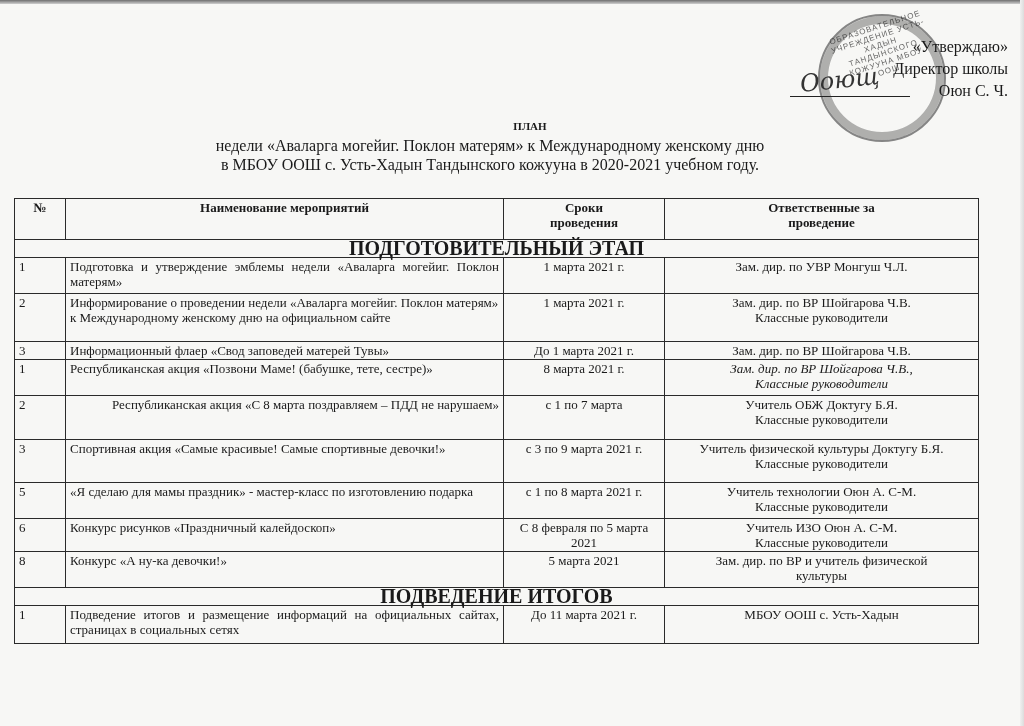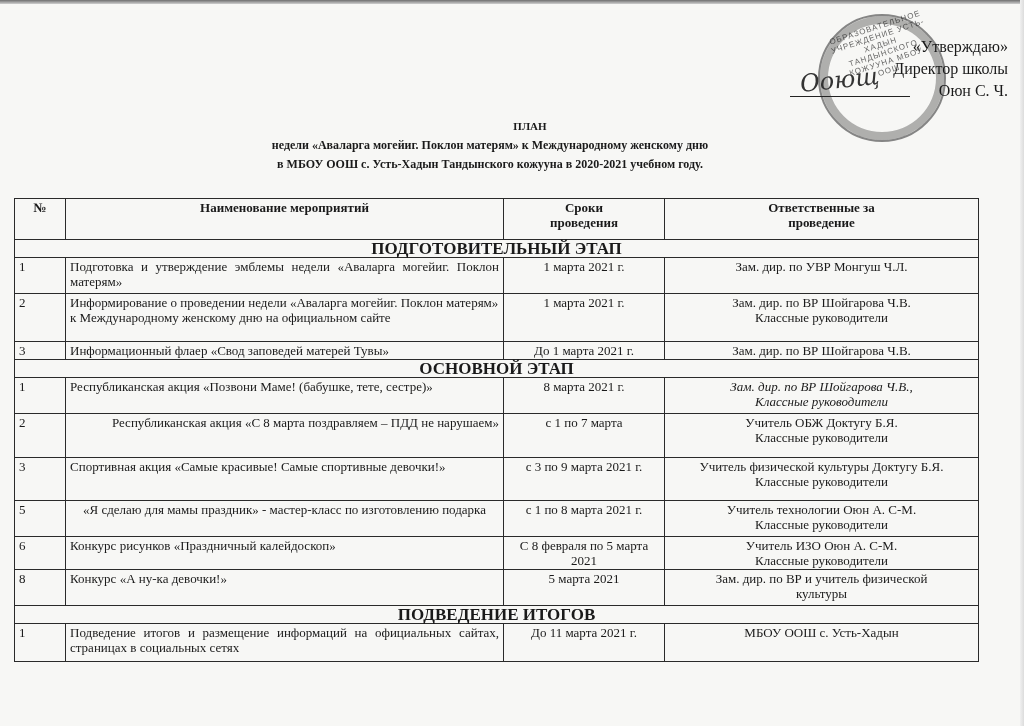--- a/index.html
+++ b/index.html
@@ -41,35 +41,35 @@
   .signature {
     position: absolute; left: 800px; top: 66px;
     font-family: "DejaVu Serif", serif; font-style: italic; font-size: 24px;
     color: #333; transform: rotate(-6deg);
   }
   
   .title-block {
     position: absolute; left: 150px; top: 116px; width: 680px; text-align: center;
   }
   .title-main { font-size: 11px; font-weight: bold; line-height: 20px; margin-left: 80px; }
-  .title-sub { font-size: 12px; line-height: 19px; font-weight: bold; }
+  .title-sub { font-size: 16px; line-height: 19px; }
   
   table.plan {
     position: absolute; left: 14px; top: 198px; width: 964px;
     border-collapse: collapse; table-layout: fixed;
     font-size: 13px; line-height: 15px;
   }
   table.plan td, table.plan th {
     border: 1.3px solid #2a2a2a; vertical-align: top; padding: 1px 4px;
   }
   table.plan th { font-weight: bold; text-align: center; height: 38px; }
   th.num-h { text-align: left; }
   td.num { text-align: left; padding-left: 14px; }
   td.date, td.resp { text-align: center; }
-  td.stage { font-weight: bold; text-align: center; font-size: 17px; padding: 0; height: 15px; }
+  td.stage { font-weight: bold; text-align: center; font-size: 20px; padding: 0; height: 15px; }
   td.name.justify { text-align: justify; text-align-last: left; }
 </style>
 </head>
 <body>
 
 <div class="top-edge"></div>
 <div class="right-edge"></div>
 
 <div class="stamp"></div>
 <div class="stamp-text">ОБРАЗОВАТЕЛЬНОЕ УЧРЕЖДЕНИЕ УСТЬ-ХАДЫН ТАНДЫНСКОГО КОЖУУНА МБОУ ООШ</div>
@@ -131,23 +131,20 @@
       </tr>
       <tr>
         <td class="num" style="height: 14px;">3</td>
         <td class="name" style="height: 14px;">Информационный флаер «Свод заповедей  матерей Тувы»</td>
         <td class="date" style="height: 14px;">До 1 марта 2021 г.</td>
         <td class="resp" style="height: 14px;">
           <div>Зам. дир. по ВР Шойгарова Ч.В.</div>
         </td>
       </tr>
       <tr>
-        <td colspan="4" class="stage">ОСНОВНОЙ ЭТАП</td>
-      </tr>
-      <tr>
         <td class="num" style="height: 33px;">1</td>
         <td class="name" style="height: 33px;">Республиканская акция «Позвони Маме! (бабушке, тете, сестре)»</td>
         <td class="date" style="height: 33px;">8 марта 2021 г.</td>
         <td class="resp" style="height: 33px; font-style: italic;">
           <div>Зам. дир. по ВР Шойгарова Ч.В.,</div>
           <div>Классные руководители</div>
         </td>
       </tr>
       <tr>
         <td class="num" style="height: 41px;">2</td>
@@ -162,21 +159,21 @@
         <td class="num" style="height: 40px;">3</td>
         <td class="name" style="height: 40px; font-family: Liberation Serif, serif;">Спортивная акция «Самые красивые! Самые спортивные девочки!»</td>
         <td class="date" style="height: 40px; margin-top: 30px;">с 3 по 9 марта 2021 г.</td>
         <td class="resp" style="height: 40px;">
           <div>Учитель физической культуры Доктугу Б.Я.</div>
           <div>Классные руководители</div>
         </td>
       </tr>
       <tr>
         <td class="num" style="height: 33px;">5</td>
-        <td class="name" style="height: 33px; text-align: center;">«Я сделаю для мамы праздник» - мастер-класс по изготовлению подарка</td>
+        <td class="name" style="height: 33px;">«Я сделаю для мамы праздник» - мастер-класс по изготовлению подарка</td>
         <td class="date" style="height: 33px;">с 1 по 8 марта 2021 г.</td>
         <td class="resp" style="height: 33px;">
           <div>Учитель технологии Оюн А. С-М.</div>
           <div>Классные руководители</div>
         </td>
       </tr>
       <tr>
         <td class="num" style="height: 27px;">6</td>
         <td class="name" style="height: 27px;">Конкурс рисунков  «Праздничный калейдоскоп»</td>
         <td class="date" style="height: 27px;">С 8 февраля по 5 марта 2021</td>

